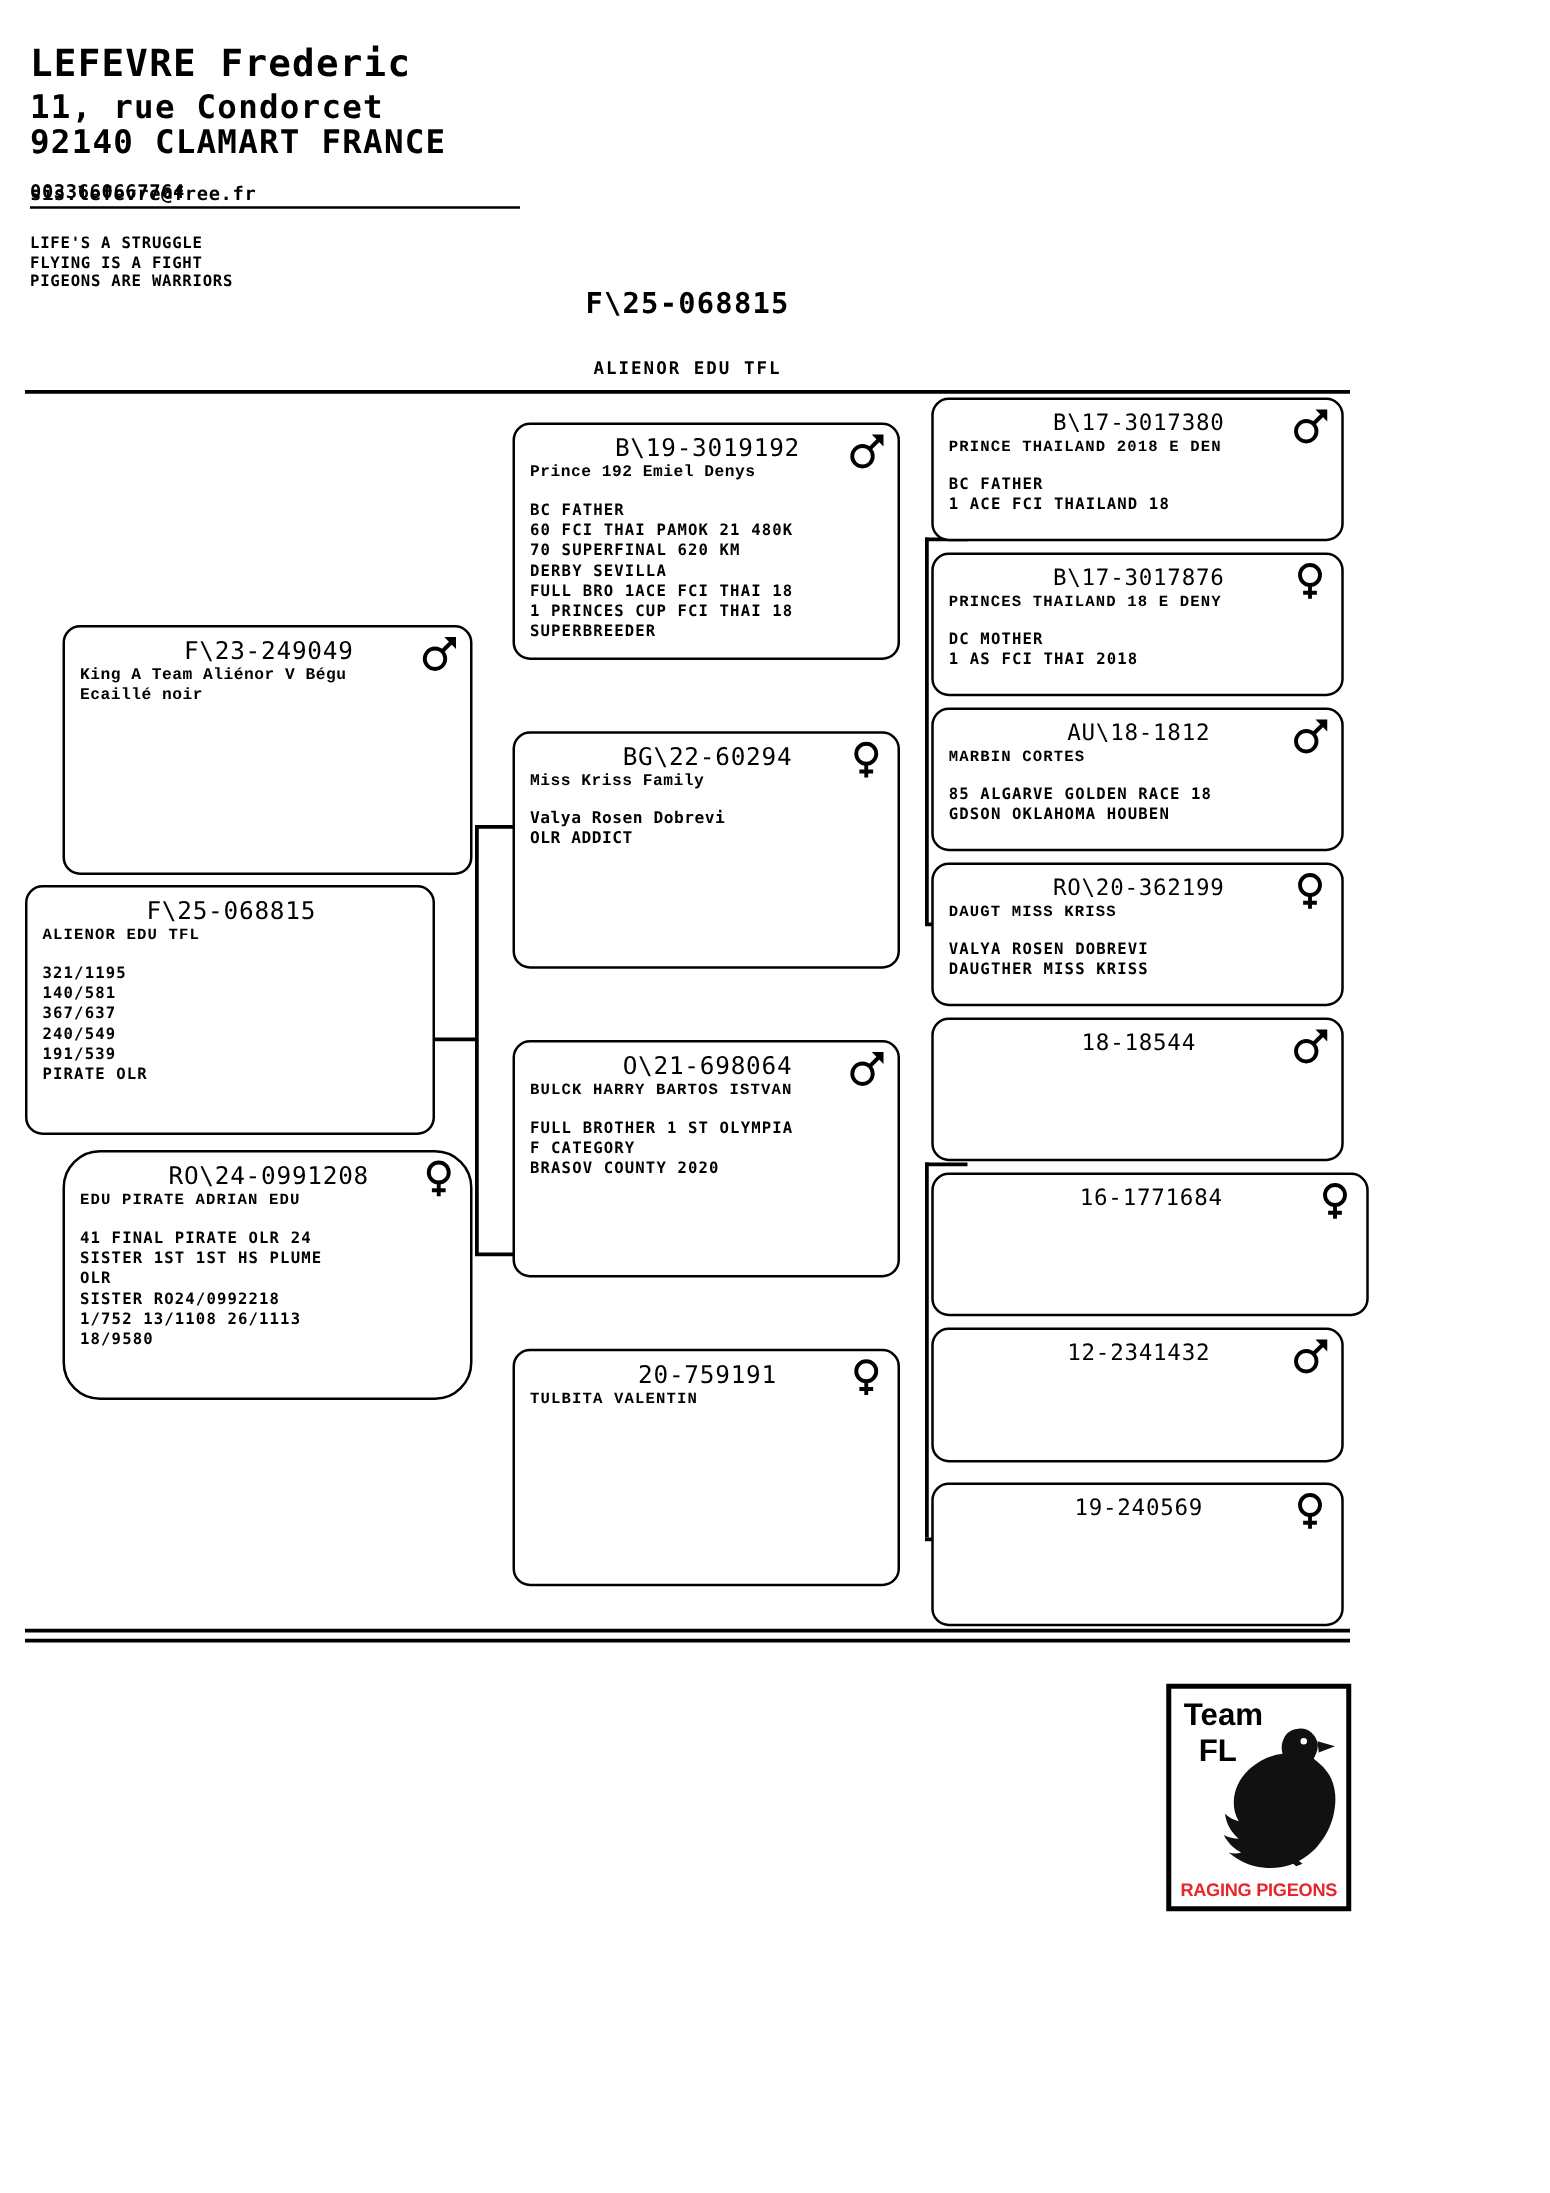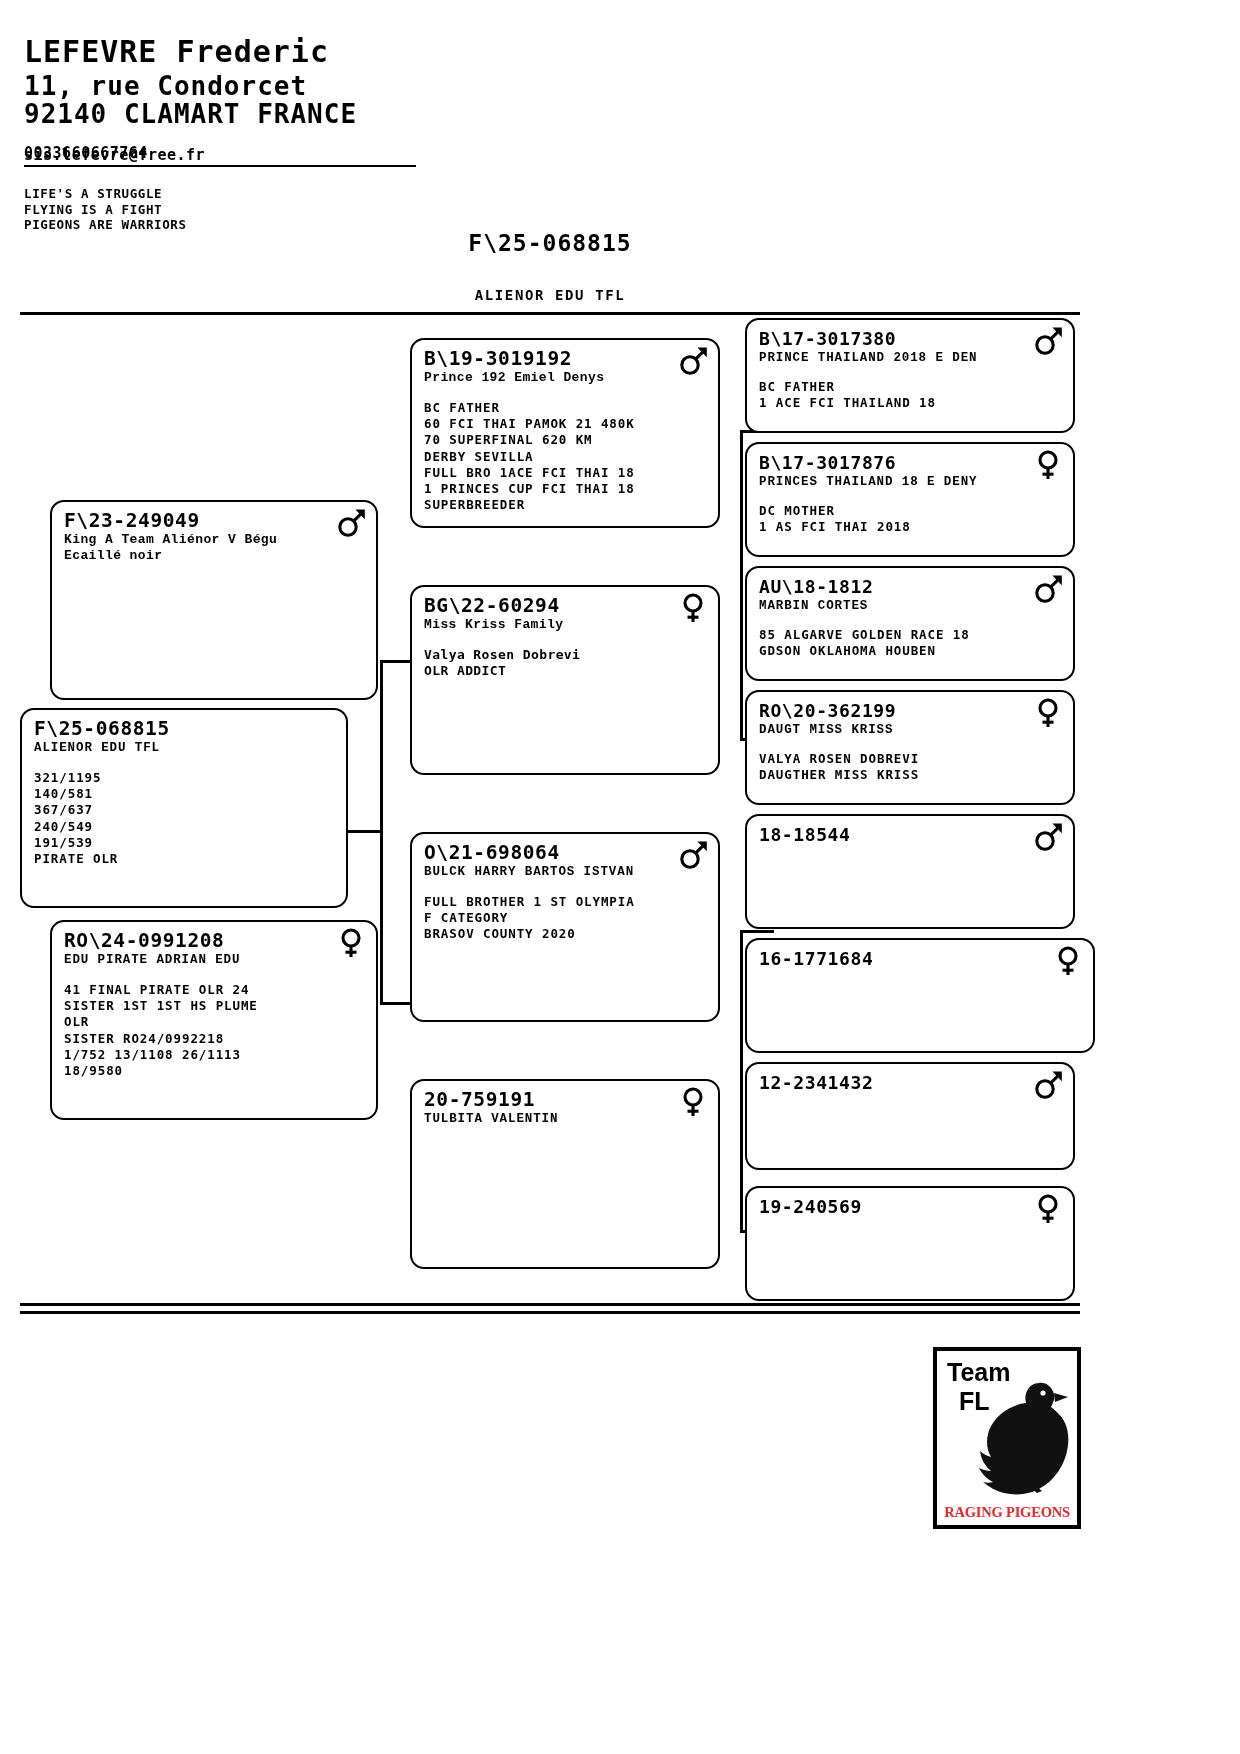--- a/index.html
+++ b/index.html
@@ -125,24 +125,25 @@
   .pbox {
     position: absolute;
     box-sizing: border-box;
     border: 2.5px solid #000;
     border-radius: 14px;
     background: #fff;
     padding: 7px 10px 4px 12px;
   }
   .pbox .ring {
     font-size: 19.5px;
-    font-weight: bold;
+    font-weight: normal;
     letter-spacing: 0.6px;
     line-height: 23px;
     white-space: pre;
+    text-align: center;
   }
   .pbox .ring.small {
     font-size: 18px;
   }
   .pbox .nm {
     font-size: 12.5px;
     font-weight: bold;
     letter-spacing: 0.9px;
     line-height: 16px;
     white-space: pre;
@@ -282,21 +283,21 @@
     <div class="nm mixed">Ecaillé noir</div>
     <div class="sex">
       <svg viewBox="0 0 30 30" width="30" height="30">
         <circle cx="12" cy="19" r="8.2" fill="none" stroke="#000" stroke-width="3.1"></circle>
         <line x1="17.6" y1="13.2" x2="26.5" y2="4.4" stroke="#000" stroke-width="3.1"></line>
         <polygon points="28.8,1.6 28.8,11.2 19.4,1.6" fill="#000"></polygon>
       </svg>
     </div>
   </div>
 
-  <div class="pbox" style="left:50px; top:920px; width:328px; height:200px;">
+  <div class="pbox" style="left:50px; top:920px; width:328px; height:200px;border-radius:30px;">
     <div class="ring">RO\24-0991208</div>
     <div class="nm">EDU PIRATE ADRIAN EDU</div>
     <div class="notes">41 FINAL PIRATE OLR 24
 SISTER 1ST 1ST HS PLUME
 OLR
 SISTER RO24/0992218
 1/752 13/1108 26/1113
 18/9580</div>
     <div class="sex">
       <svg viewBox="0 0 30 30" width="30" height="30">
@@ -482,16 +483,16 @@
   <div class="logo-box">
     <svg class="logo-pigeon" viewBox="0 0 124 128">
       <path d="M88 14 c7 -1 13 4 15 11 c1 5 -1 9 -3 13 c5 4 11 9 14 16 c4 9 4 19 2 28 c-2 10 -7 19 -13 26 c-6 7 -14 12 -22 15 c-9 3 -19 3 -28 1 c-8 -2 -15 -6 -21 -11 c3 1 7 1 10 0 c-6 -3 -11 -8 -14 -14 c4 2 8 3 12 3 c-6 -5 -10 -12 -11 -20 c3 3 7 5 11 6 c-4 -7 -5 -15 -3 -23 c2 -8 7 -15 13 -20 c7 -6 16 -10 25 -11 c-1 -4 -1 -8 1 -12 c2 -5 7 -8 12 -8 z" fill="#111111"></path>
       <path d="M103 24 l14 4 l-13 5 z" fill="#111111"></path>
       <circle cx="92" cy="24" r="2.6" fill="#ffffff"></circle>
       <path d="M66 108 c3 6 6 11 10 15 l-5 1 c-4 -4 -7 -9 -9 -15 z" fill="#111111"></path>
       <path d="M80 110 c3 5 7 9 11 12 l-5 2 c-4 -3 -8 -8 -10 -13 z" fill="#111111"></path>
     </svg>
     <div class="logo-team">Team</div>
     <div class="logo-fl">FL</div>
-    <div class="logo-caption" style="color:#e8262a;font-family:Liberation Serif, serif;">RAGING PIGEONS</div>
+    <div class="logo-caption" style="color:#e8262a;">RAGING PIGEONS</div>
   </div>
 
 </div>
 
 </body></html>

